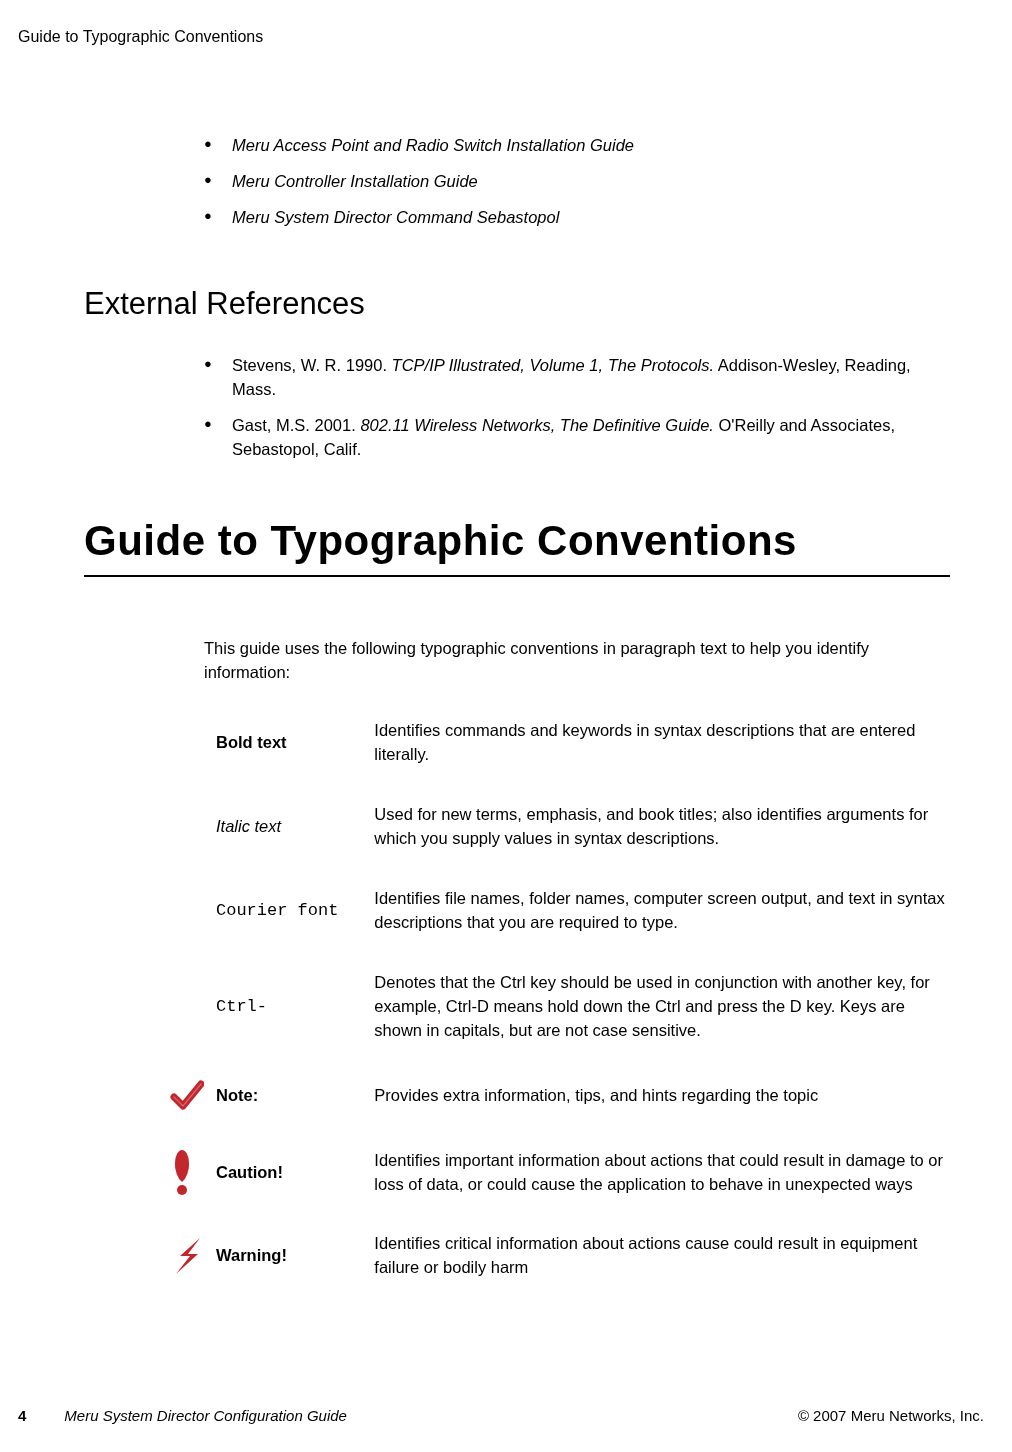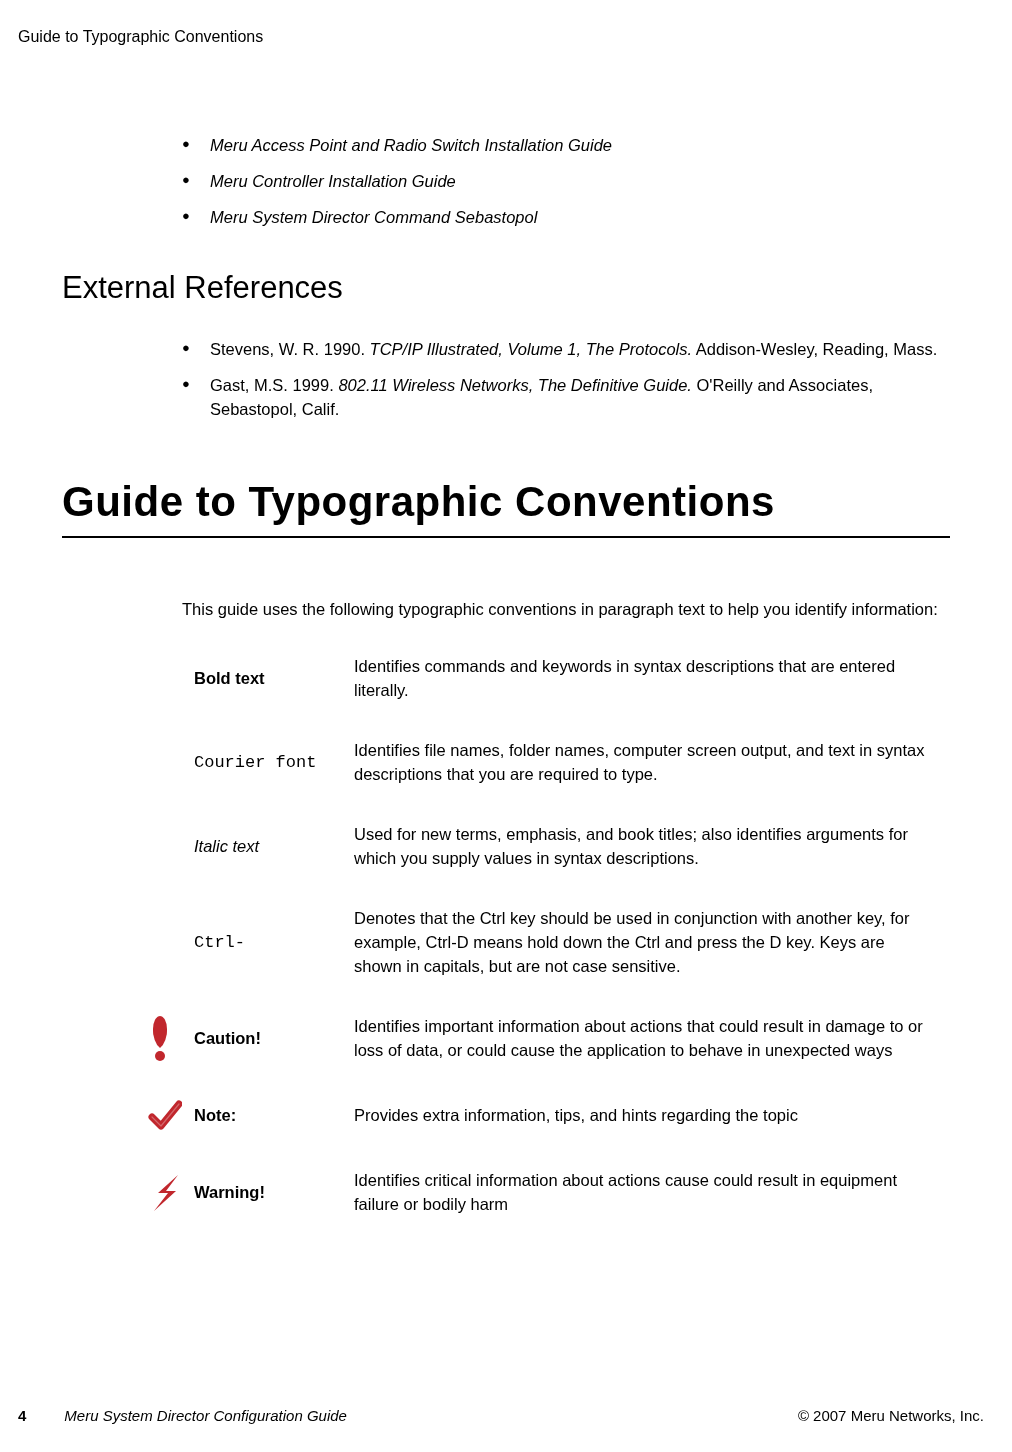--- a/index.html
+++ b/index.html
@@ -12,21 +12,21 @@
       position: relative;
       padding: 36px 0 0 0;
     }
     .running-header {
       position: absolute;
       top: 28px;
       left: 18px;
       font-size: 16px;
       font-family: Arial, Helvetica, sans-serif;
     }
-    .content { padding: 98px 62px 0 62px; }
+    .content { padding: 98px 62px 0 84px; }
     ul.refs {
       list-style: none;
       padding-left: 120px;
     }
     ul.refs > li {
       position: relative;
       padding-left: 28px;
       margin-bottom: 12px;
       font-size: 16.5px;
       line-height: 1.45;
@@ -35,21 +35,21 @@
       content: "●";
       position: absolute;
       left: 0;
       top: 1px;
       font-size: 13px;
     }
     .italic { font-style: italic; }
     h2.section {
       font-size: 31px;
       font-weight: 400;
-      margin-top: 40px;
+      margin-top: 56px;
       margin-bottom: 32px;
       font-family: Verdana, sans-serif;
     }
     h1.major {
       font-size: 42px;
       font-weight: 700;
       margin-top: 56px;
       font-family: Verdana, sans-serif;
       letter-spacing: 0.5px;
     }
@@ -110,71 +110,71 @@
     <li><span class="italic">Meru System Director Command Sebastopol</span></li>
   </ul>
 
   <h2 class="section">External References</h2>
 
   <ul class="refs">
     <li>
       <span>Stevens, W. R. 1990. </span><span class="italic">TCP/IP Illustrated, Volume 1, The Protocols.</span><span> Addison-Wesley, Reading, Mass.</span>
     </li>
     <li>
-      <span>Gast, M.S. 1999. </span><span class="italic">802.11 Wireless Networks, The Definitive Guide.</span><span> O'Reilly and Associates, Sebastopol, Calif.</span>
+      <span>Gast, M.S. 2001. </span><span class="italic">802.11 Wireless Networks, The Definitive Guide.</span><span> O'Reilly and Associates, Sebastopol, Calif.</span>
     </li>
   </ul>
 
   <h1 class="major">Guide to Typographic Conventions</h1>
   <hr class="major-rule">
 
   <p class="intro">This guide uses the following typographic conventions in paragraph text to help you identify information:</p>
 
   <table class="conventions">
     <tbody>
         <tr>
       <td class="icon-cell"></td>
       <td class="label-cell"><span class="bold-label">Bold text</span></td>
       <td class="desc-cell">Identifies commands and keywords in syntax descriptions that are entered literally.</td>
     </tr>
     <tr>
       <td class="icon-cell"></td>
+      <td class="label-cell"><span class="italic-label">Italic text</span></td>
+      <td class="desc-cell">Used for new terms, emphasis, and book titles; also identifies arguments for which you supply values in syntax descriptions.</td>
+    </tr>
+    <tr>
+      <td class="icon-cell"></td>
       <td class="label-cell"><span class="courier">Courier font</span></td>
       <td class="desc-cell">Identifies file names, folder names, computer screen output, and text in syntax descriptions that you are required to type.</td>
     </tr>
     <tr>
       <td class="icon-cell"></td>
-      <td class="label-cell"><span class="italic-label">Italic text</span></td>
-      <td class="desc-cell">Used for new terms, emphasis, and book titles; also identifies arguments for which you supply values in syntax descriptions.</td>
+      <td class="label-cell"><span class="courier">Ctrl-</span></td>
+      <td class="desc-cell">Denotes that the Ctrl key should be used in conjunction with another key, for example, Ctrl-D means hold down the Ctrl and press the D key. Keys are shown in capitals, but are not case sensitive.</td>
     </tr>
     <tr>
-      <td class="icon-cell"></td>
-      <td class="label-cell"><span class="courier">Ctrl-</span></td>
-      <td class="desc-cell">Denotes that the Ctrl key should be used in conjunction with another key, for example, Ctrl-D means hold down the Ctrl and press the D key. Keys are shown in capitals, but are not case sensitive.</td>
+      <td class="icon-cell">
+        <svg class="icon" width="34" height="34" viewBox="0 0 34 34">
+          <path d="M4 18 L13 27 L31 5" fill="none" stroke="#c1272d" stroke-width="7" stroke-linecap="round" stroke-linejoin="round"></path>
+          <path d="M4 18 L13 27 L31 5" fill="none" stroke="#ffffff" stroke-width="1.2" stroke-linecap="round" stroke-linejoin="round" opacity="0.3"></path>
+        </svg>
+      </td>
+      <td class="label-cell"><span class="arial-bold">Note:</span></td>
+      <td class="desc-cell">Provides extra information, tips, and hints regarding the topic</td>
     </tr>
     <tr>
       <td class="icon-cell">
         <svg class="icon" width="24" height="45" viewBox="0 0 24 45">
           <ellipse cx="12" cy="13" rx="7" ry="13" fill="#c1272d"></ellipse>
           <path d="M5 13 Q5 26 12 32 Q19 26 19 13 Z" fill="#c1272d"></path>
           <circle cx="12" cy="40" r="5" fill="#c1272d"></circle>
         </svg>
       </td>
       <td class="label-cell"><span class="arial-bold">Caution!</span></td>
       <td class="desc-cell">Identifies important information about actions that could result in damage to or loss of data, or could cause the application to behave in unexpected ways</td>
-    </tr>
-    <tr>
-      <td class="icon-cell">
-        <svg class="icon" width="34" height="34" viewBox="0 0 34 34">
-          <path d="M4 18 L13 27 L31 5" fill="none" stroke="#c1272d" stroke-width="7" stroke-linecap="round" stroke-linejoin="round"></path>
-          <path d="M4 18 L13 27 L31 5" fill="none" stroke="#ffffff" stroke-width="1.2" stroke-linecap="round" stroke-linejoin="round" opacity="0.3"></path>
-        </svg>
-      </td>
-      <td class="label-cell"><span class="arial-bold">Note:</span></td>
-      <td class="desc-cell">Provides extra information, tips, and hints regarding the topic</td>
     </tr>
     <tr>
       <td class="icon-cell">
         <svg class="icon" width="38" height="40" viewBox="0 0 38 40">
           <polygon points="30,2 10,20 20,20 6,38 28,18 18,18" fill="#c1272d"></polygon>
         </svg>
       </td>
       <td class="label-cell"><span class="arial-bold">Warning!</span></td>
       <td class="desc-cell">Identifies critical information about actions cause could result in equipment failure or bodily harm</td>
     </tr>

